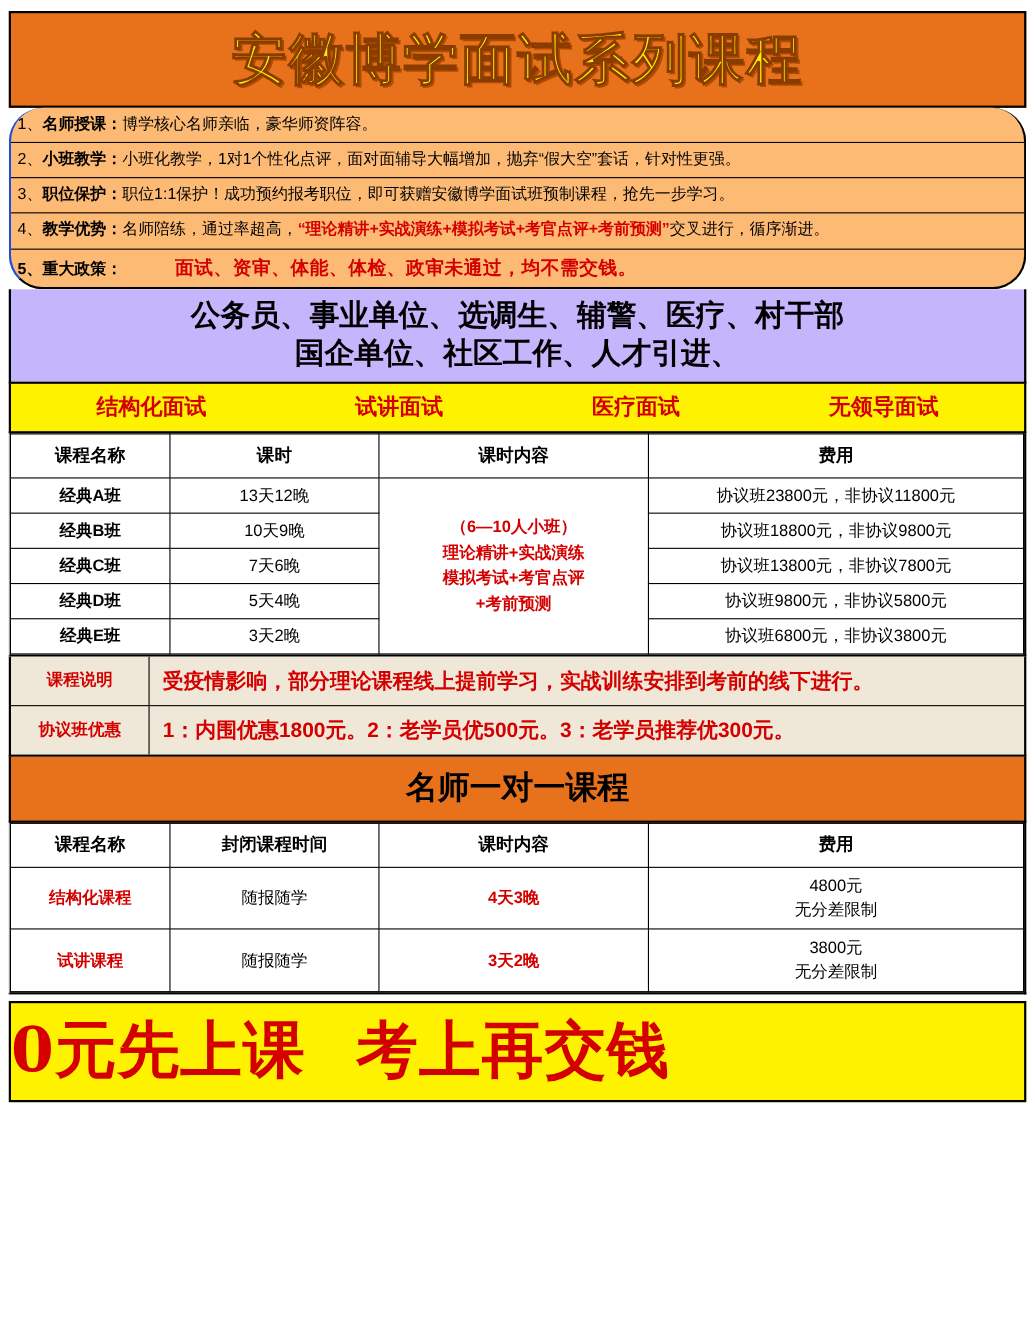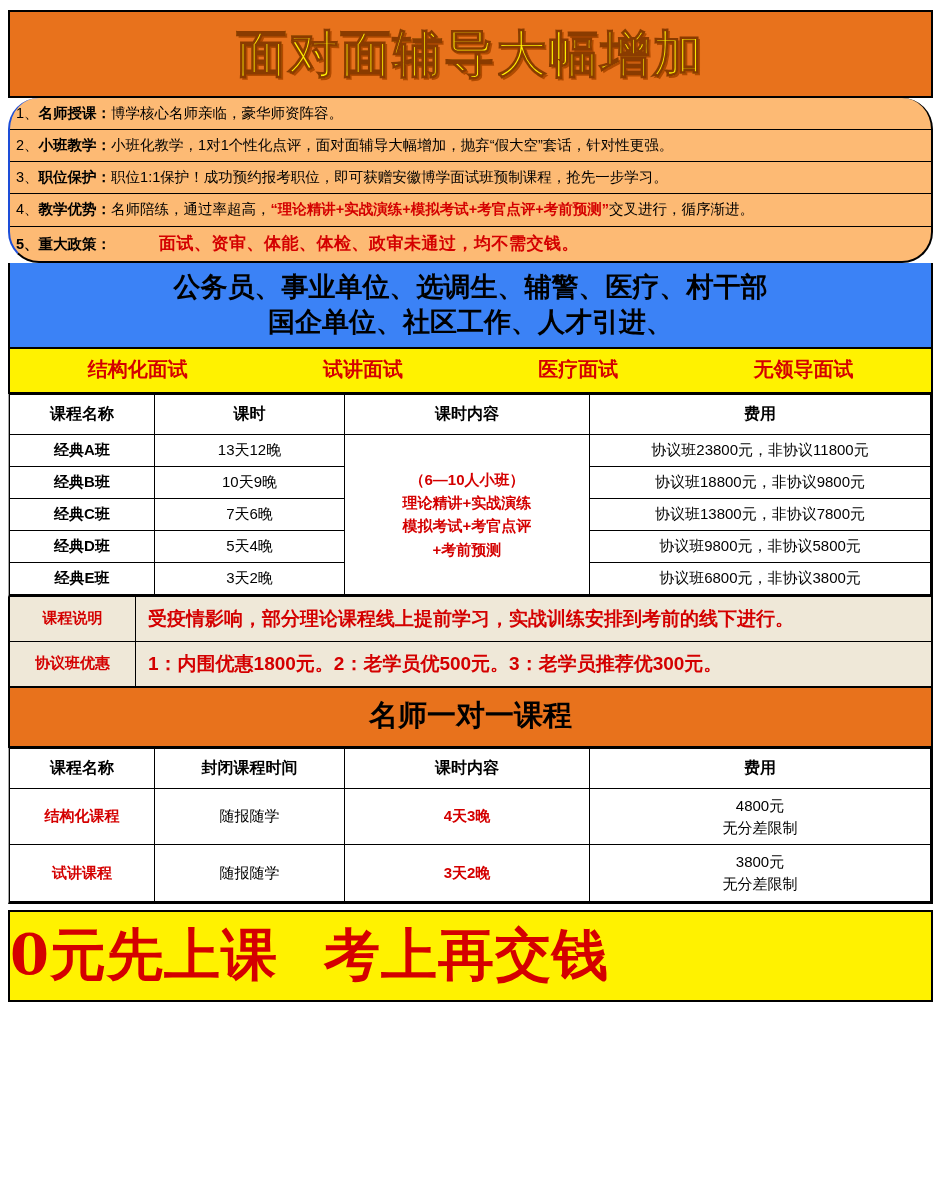--- a/index.html
+++ b/index.html
@@ -68,21 +68,21 @@
   .bullet-row.policy .big-red {
     color: #d40000;
     font-weight: bold;
     font-size: 17px;
     letter-spacing: 0.5px;
     margin-left: 48px;
   }
 
   
   .cat-block {
-    background: #3b82f6;
+    background: #c4b5fd;
     border-left: 2px solid #000;
     border-right: 2px solid #000;
     border-bottom: 2px solid #000;
     text-align: center;
     padding: 6px 0 8px 0;
   }
   .cat-line {
     font-family: "DejaVu Serif", serif;
     font-weight: bold;
     font-size: 27px;
@@ -231,21 +231,21 @@
     letter-spacing: 1px;
     white-space: nowrap;
   }
 </style>
 </head>
 <body>
 
 <div class="page">
 
   <div class="banner">
-    <div class="banner-title">面对面辅导大幅增加</div>
+    <div class="banner-title">安徽博学面试系列课程</div>
   </div>
 
   <div class="bullets">
     <div class="bullet-row">
       <span>1、</span><span class="lead">名师授课：</span><span>博学核心名师亲临，豪华师资阵容。</span>
     </div>
     <div class="bullet-row">
       <span>2、</span><span class="lead">小班教学：</span><span>小班化教学，1对1个性化点评，面对面辅导大幅增加，抛弃“假大空”套话，针对性更强。</span>
     </div>
     <div class="bullet-row">

